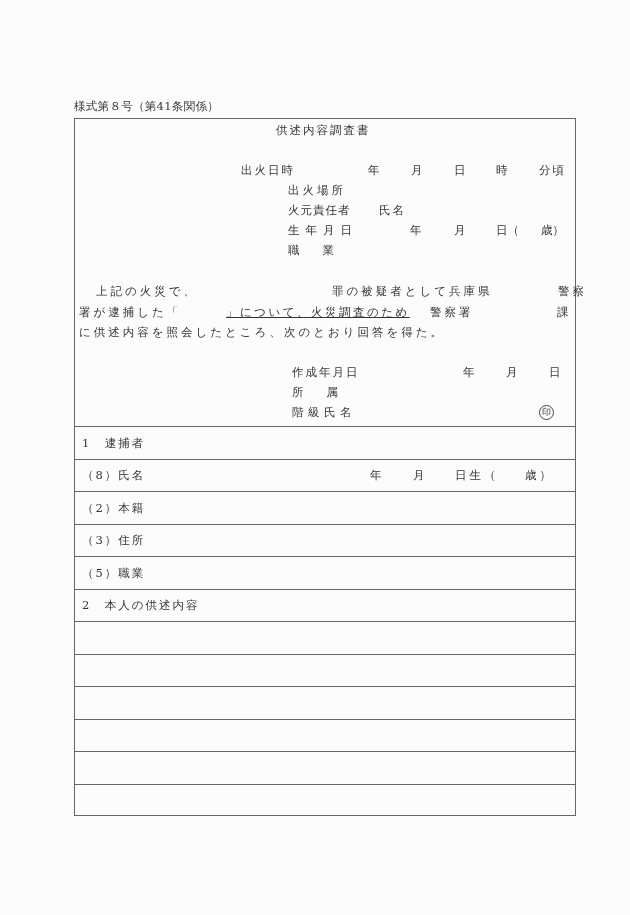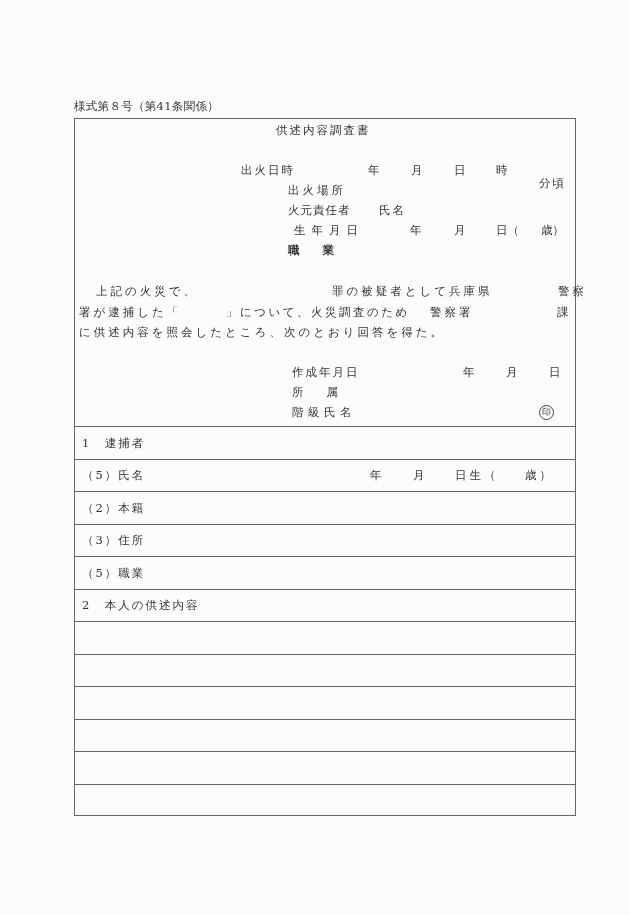--- a/index.html
+++ b/index.html
@@ -30,41 +30,41 @@
 
 <div class="frame"></div>
 
 <div class="abs sp2" style="left:276px;top:123px;">供述内容調査書</div>
 
 <div class="abs sp2" style="left:241px;top:163px;">出火日時</div>
 <div class="abs" style="left:368px;top:163px;">年</div>
 <div class="abs" style="left:411px;top:163px;">月</div>
 <div class="abs" style="left:454px;top:163px;">日</div>
 <div class="abs" style="left:496px;top:163px;">時</div>
-<div class="abs sp2" style="left:539px;top:176px;">分頃</div>
+<div class="abs sp2" style="left:539px;top:163px;">分頃</div>
 
 <div class="abs sp" style="left:288px;top:183px;">出火場所</div>
 
 <div class="abs" style="left:288px;top:203px;letter-spacing:1px;">火元責任者</div>
 <div class="abs sp2" style="left:379px;top:203px;">氏名</div>
 
-<div class="abs" style="left:294px;top:223px;letter-spacing:6px;">生年月日</div>
+<div class="abs" style="left:288px;top:223px;letter-spacing:6px;">生年月日</div>
 <div class="abs" style="left:410px;top:223px;">年</div>
 <div class="abs" style="left:454px;top:223px;">月</div>
 <div class="abs" style="left:496px;top:223px;">日（</div>
 <div class="abs" style="left:541px;top:223px;">歳）</div>
 
-<div class="abs" style="left:288px;top:243px;font-weight:bold;">職　　業</div>
+<div class="abs" style="left:288px;top:243px;">職　　業</div>
 
 <div class="abs sp" style="left:96px;top:284px;">上記の火災で、</div>
 <div class="abs sp" style="left:332px;top:284px;">罪の被疑者として兵庫県</div>
 <div class="abs sp" style="left:541px;top:284px;margin-left:17px;">警察</div>
 
 <div class="abs sp" style="left:79px;top:305px;">署が逮捕した「</div>
-<div class="abs" style="left:226px;top:305px;letter-spacing:2.5px;">」について、火災調査のため</div>
+<div class="abs" style="left:226px;top:305px;letter-spacing:2.5px;text-decoration:underline;">」について、火災調査のため</div>
 <div class="abs sp" style="left:430px;top:305px;">警察署</div>
 <div class="abs" style="left:557px;top:305px;">課</div>
 
 <div class="abs sp" style="left:79px;top:325px;">に供述内容を照会したところ、次のとおり回答を得た。</div>
 
 <div class="abs sp2" style="left:292px;top:365px;">作成年月日</div>
 <div class="abs" style="left:463px;top:365px;">年</div>
 <div class="abs" style="left:506px;top:365px;">月</div>
 <div class="abs" style="left:549px;top:365px;">日</div>
 
@@ -81,21 +81,21 @@
 <div class="hline" style="top:589px;"></div>
 <div class="hline" style="top:621px;"></div>
 <div class="hline" style="top:654px;"></div>
 <div class="hline" style="top:686px;"></div>
 <div class="hline" style="top:719px;"></div>
 <div class="hline" style="top:751px;"></div>
 <div class="hline" style="top:784px;"></div>
 
 <div class="abs row-text" style="top:436px;">1　逮捕者</div>
 
-<div class="abs row-text" style="top:468px;">（5）氏名</div>
+<div class="abs row-text" style="top:468px;">（8）氏名</div>
 <div class="abs" style="left:370px;top:468px;">年</div>
 <div class="abs" style="left:413px;top:468px;">月</div>
 <div class="abs sp" style="left:455px;top:468px;">日生（</div>
 <div class="abs sp" style="left:525px;top:468px;">歳）</div>
 
 <div class="abs row-text" style="top:501px;">（2）本籍</div>
 <div class="abs row-text" style="top:533px;">（3）住所</div>
 <div class="abs row-text" style="top:566px;">（5）職業</div>
 <div class="abs row-text" style="top:598px;">2　本人の供述内容</div>
 

